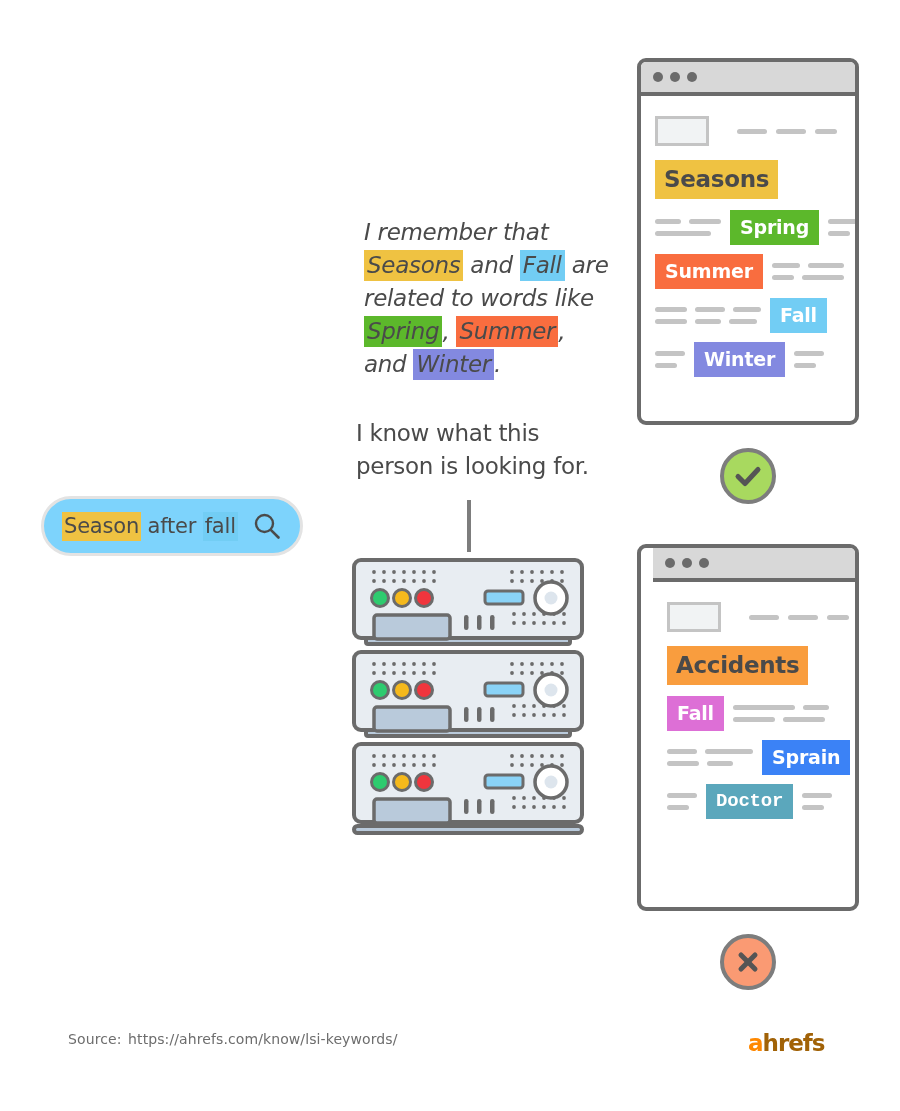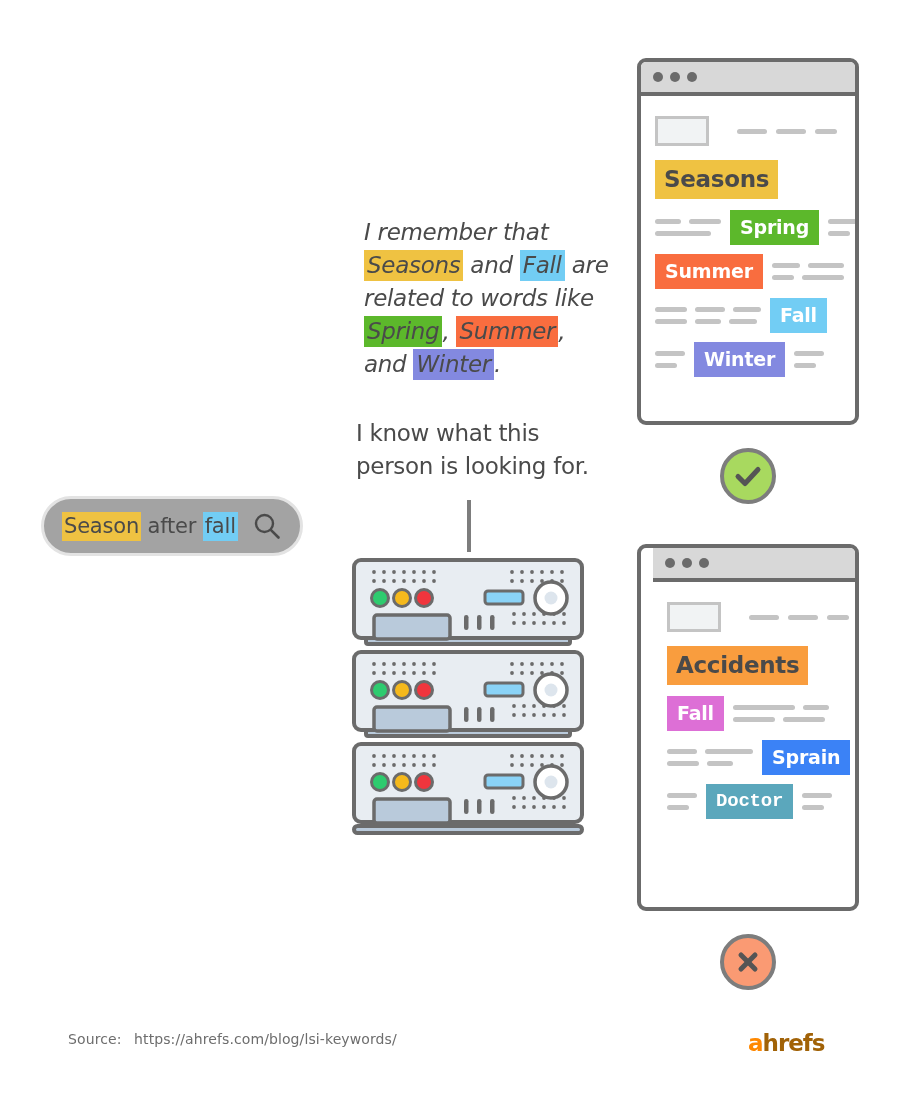--- a/index.html
+++ b/index.html
@@ -18,21 +18,21 @@
 
   
   #search-bar {
     position: absolute;
     left: 41px;
     top: 496px;
     width: 262px;
     height: 60px;
     border: 3px solid #e3e3e3;
     border-radius: 30px;
-    background: #a3a3a3;
+    background: #7dd3fc;
     box-sizing: border-box;
     display: flex;
     align-items: center;
     padding: 0 18px;
   }
   #search-text {
     font-size: 21px;
     color: #4a4a4a;
     letter-spacing: -0.2px;
     white-space: nowrap;
@@ -202,21 +202,21 @@
 
   
   #footer-source {
     position: absolute;
     left: 68px;
     top: 1031px;
     font-size: 14px;
     color: #6d6d6d;
     letter-spacing: 0.1px;
   }
-  #footer-source .src-label { margin-right: 8px; }
+  #footer-source .src-label { margin-right: 2px; }
   #ahrefs-logo {
     position: absolute;
     left: 748px;
     top: 1030px;
     font-size: 23px;
     font-weight: bold;
     letter-spacing: -1px;
     font-family: "DejaVu Sans", sans-serif;
   }
   #ahrefs-logo .lg-a { color: #ff8800; }
@@ -566,18 +566,18 @@
           <rect x="125" y="241" width="4.5" height="15" rx="2.2" fill="#6b6b6b"></rect>
           <rect x="138" y="241" width="4.5" height="15" rx="2.2" fill="#6b6b6b"></rect>
         </g>
       </g>
     <rect x="2" y="268" width="228" height="7" rx="3.5" fill="#b9cadb" stroke="#6b6b6b" stroke-width="4"></rect>
   </svg>
 </div>
 
 <div id="footer-source">
   <span class="src-label">Source:</span>
-  <span>https://ahrefs.com/blog/lsi-keywords/</span>
+  <span>https://ahrefs.com/know/lsi-keywords/</span>
 </div>
 
 <div id="ahrefs-logo">
   <span class="lg-a">a</span><span class="lg-rest">hrefs</span>
 </div>
 
 </body></html>

